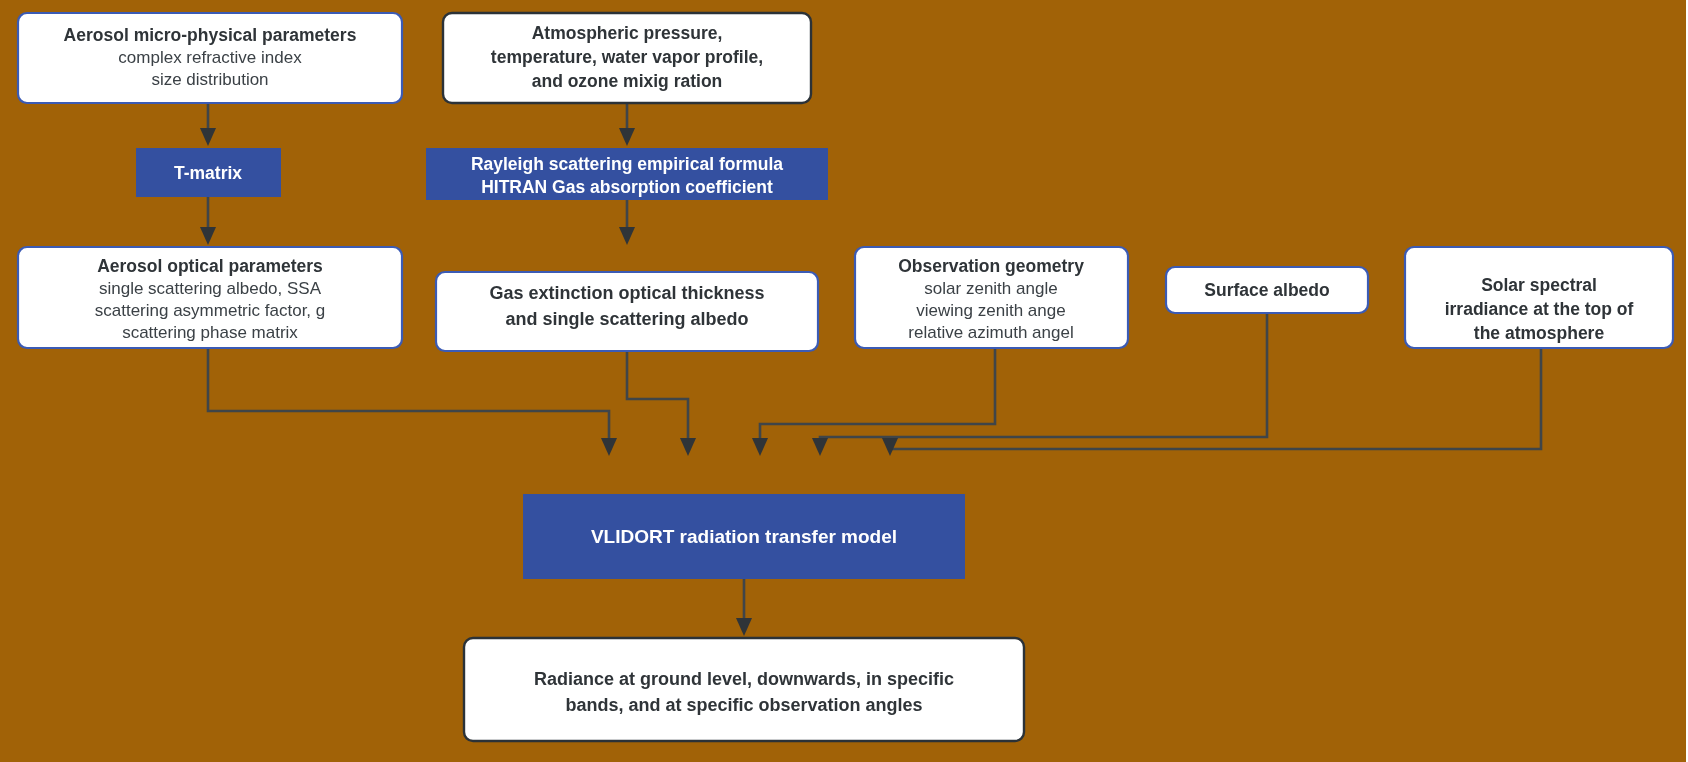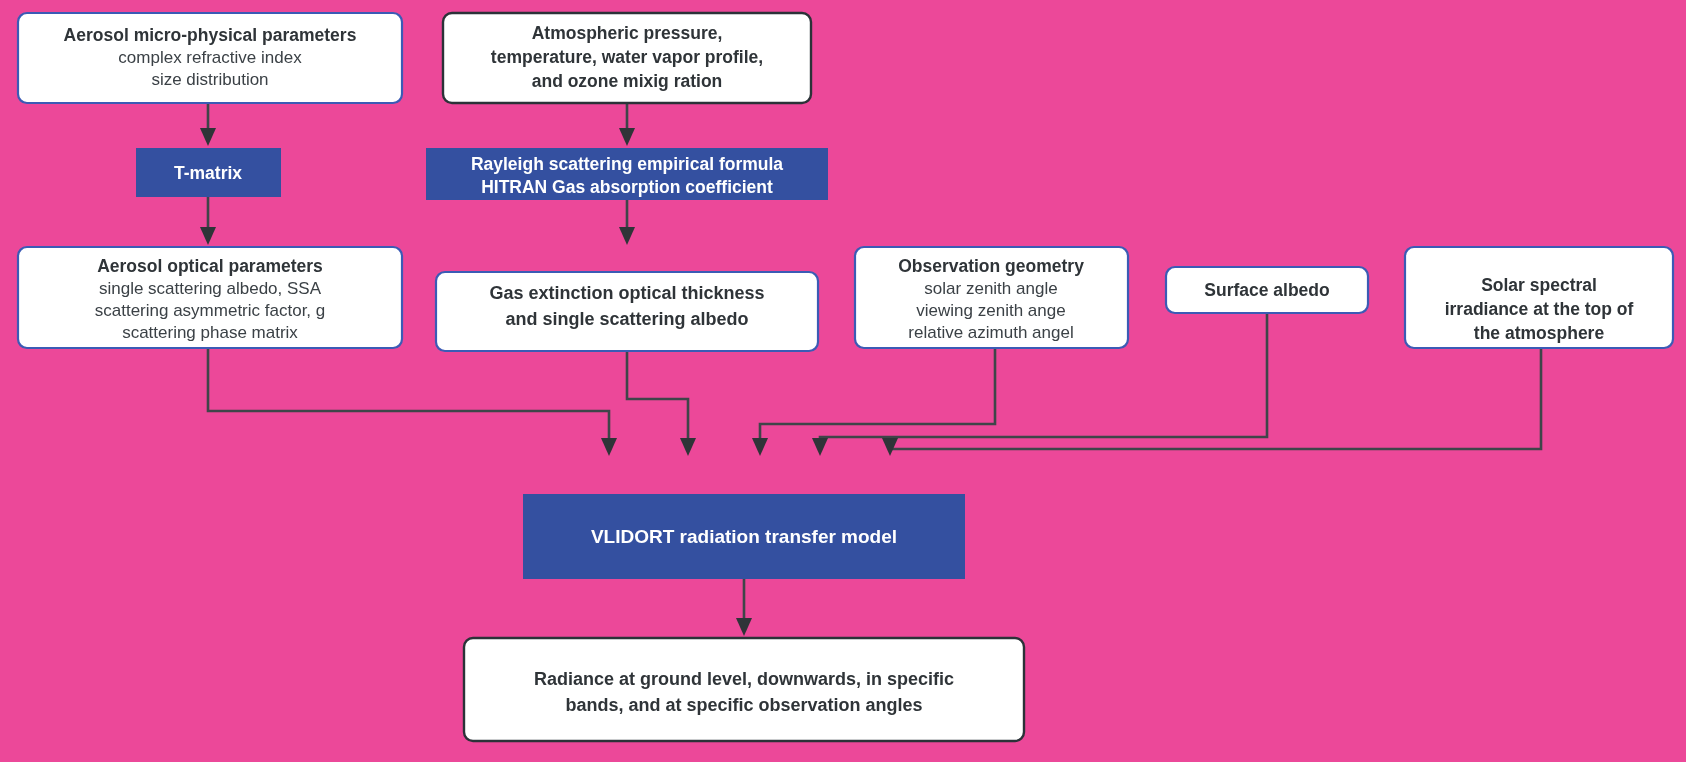--- a/index.html
+++ b/index.html
@@ -11,21 +11,21 @@
   body {
     width: 1688px;
     height: 762px;
     overflow: hidden;
     font-family: "Liberation Sans", sans-serif;
   }
   #flowchart-root {
     position: relative;
     width: 1686px;
     height: 762px;
-    background: #ec4899;
+    background: #a16207;
     text-align: center;
   }
   svg#diagram {
     display: block;
     width: 1688px;
     height: 762px;
   }
   .node-rect-outline {
     fill: #ffffff;
     stroke: #3b5bb5;

